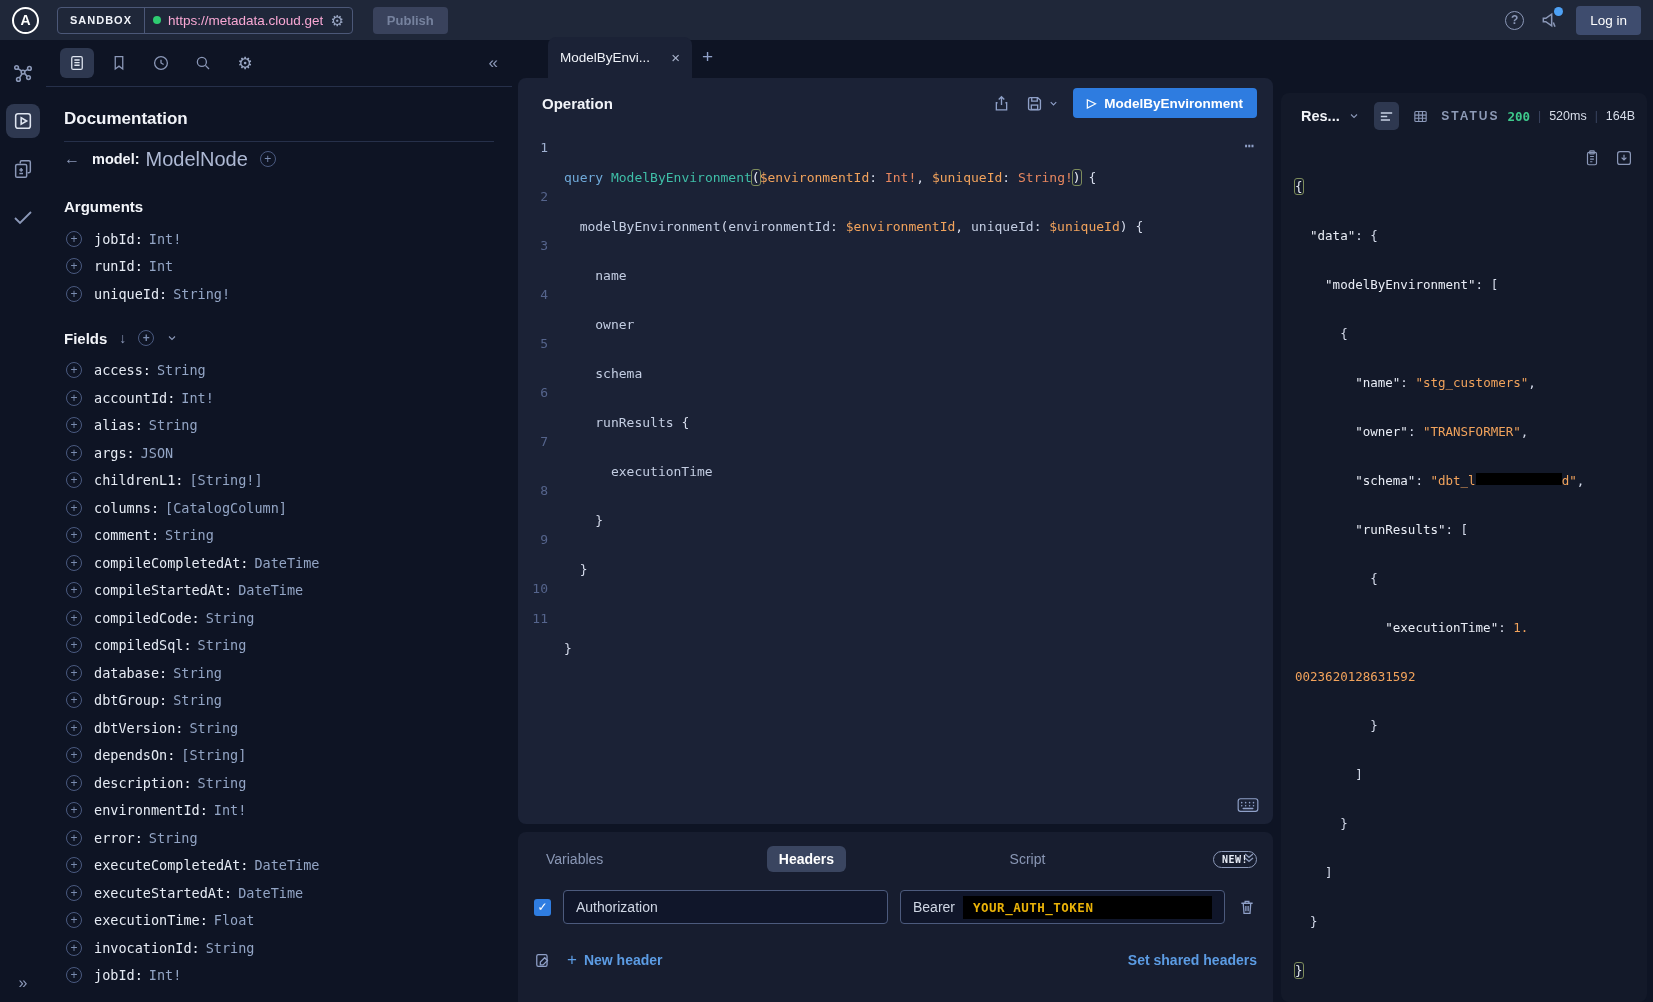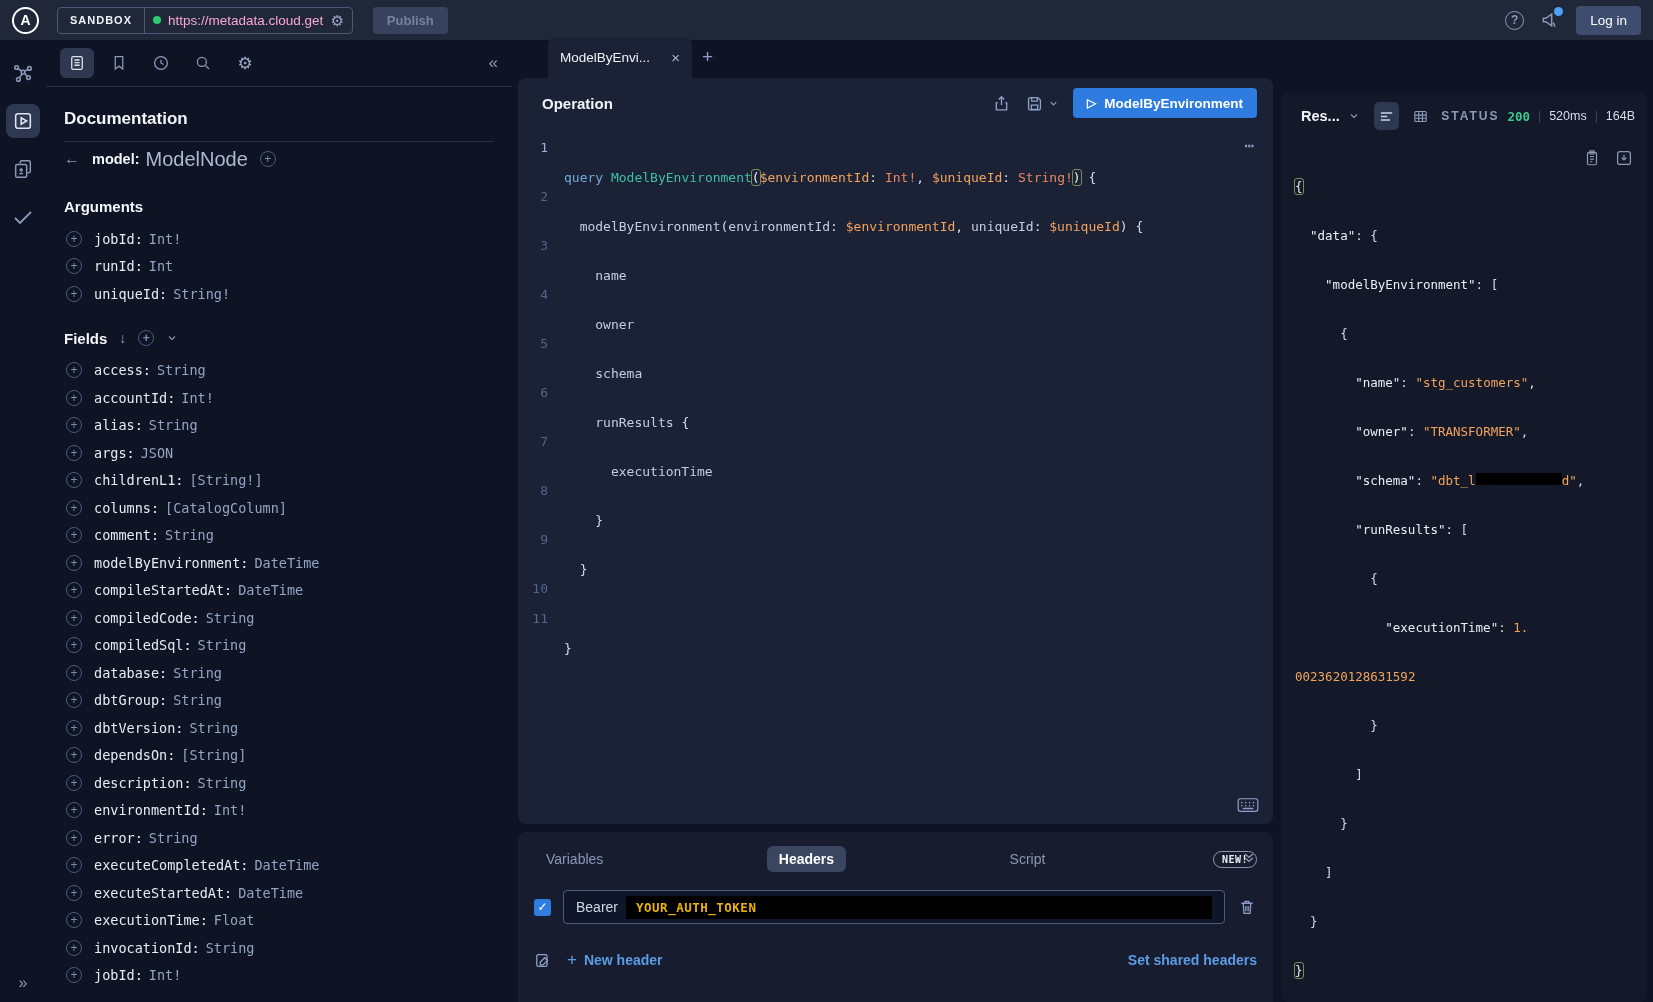--- a/index.html
+++ b/index.html
@@ -285,21 +285,21 @@
             <span class="fname">columns:</span>
             <span class="ftype" style="margin-left: -6px;">[CatalogColumn]</span>
           </div>
           <div class="doc-row">
             <span class="pcirc">+</span>
             <span class="fname">comment:</span>
             <span class="ftype" style="margin-left: -6px;">String</span>
           </div>
           <div class="doc-row">
             <span class="pcirc">+</span>
-            <span class="fname">modelByEnvironment:</span>
+            <span class="fname">compileCompletedAt:</span>
             <span class="ftype" style="margin-left: -6px;">DateTime</span>
           </div>
           <div class="doc-row">
             <span class="pcirc">+</span>
             <span class="fname">compileStartedAt:</span>
             <span class="ftype" style="margin-left: -6px;">DateTime</span>
           </div>
           <div class="doc-row">
             <span class="pcirc">+</span>
             <span class="fname">compiledCode:</span>
@@ -470,20 +470,21 @@
         <span class="new-badge">NEW!</span>
       </div>
       <svg class="panel-collapse" width="16" height="16" viewBox="0 0 24 24" fill="none" stroke="currentColor" stroke-width="2">
         <path d="M6 6l6 5 6-5M6 12l6 5 6-5"></path>
       </svg>
 
       <div class="hdr-row">
         <div class="chk">
             <span>✓</span>
           </div>
+        <input class="inp" value="Authorization" style="">
         <div class="inp">
           <span>Bearer</span>
           <span class="token-chip">YOUR_AUTH_TOKEN</span>
         </div>
         <svg class="trash" width="18" height="18" viewBox="0 0 24 24" fill="none" stroke="currentColor" stroke-width="1.7">
           <path d="M4.5 7h15M9.5 7V4.5h5V7M7 7l1 13.5h8L17 7M10.5 10.5v7M13.5 10.5v7"></path>
         </svg>
       </div>
 
       <div class="foot-row">

